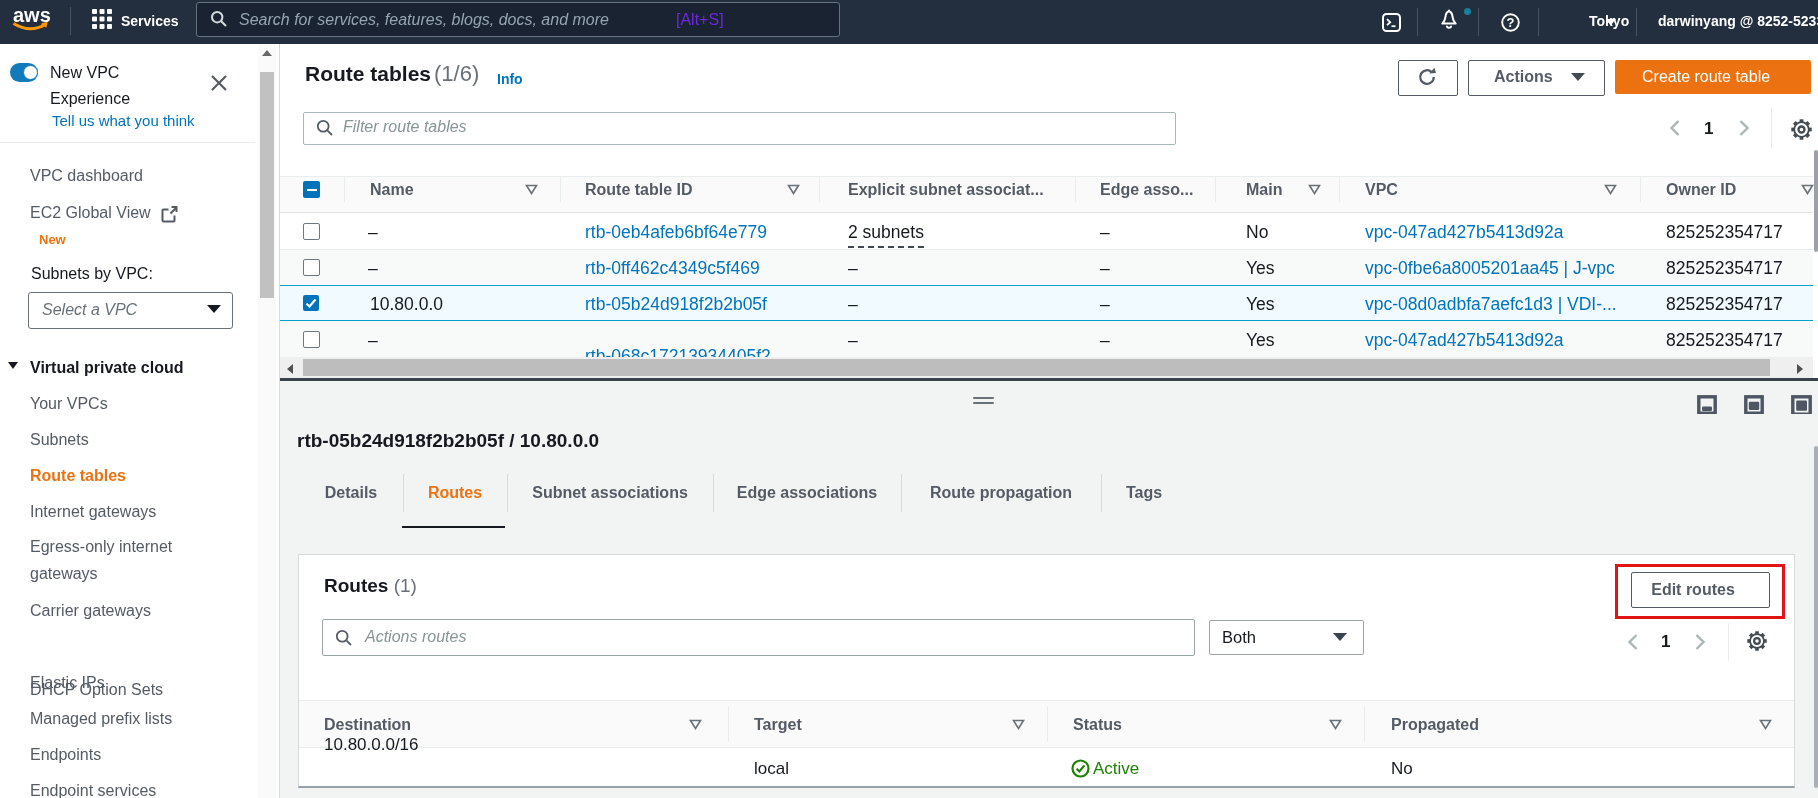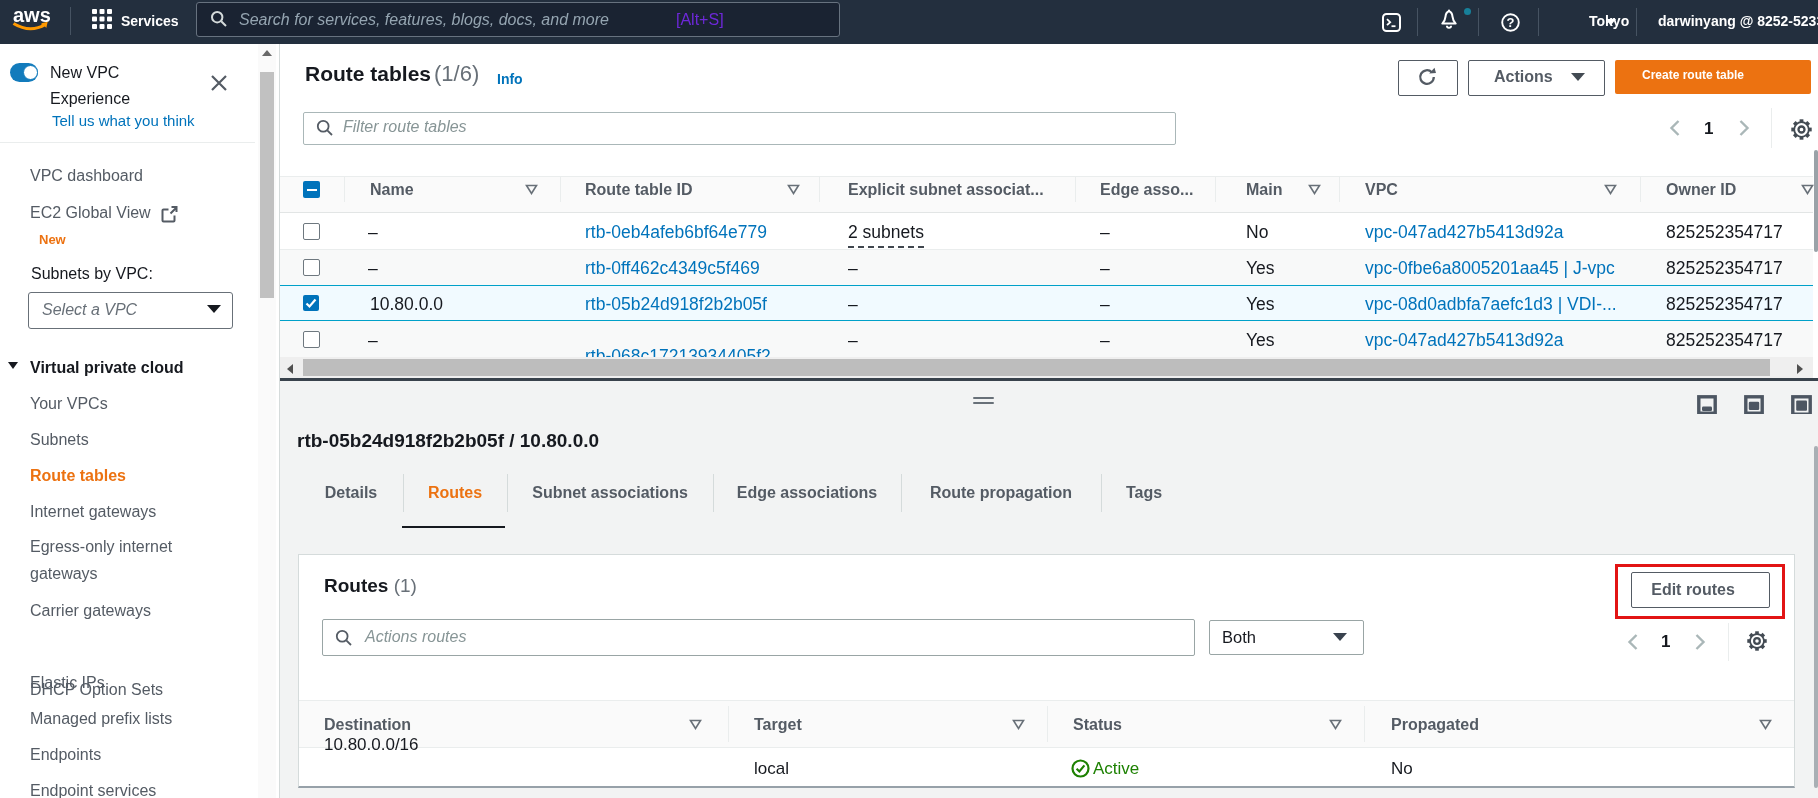--- a/index.html
+++ b/index.html
@@ -120,21 +120,21 @@
 
 <div class="a" style="left:1398px;top:60px;width:58px;height:34px;border:1px solid #545b64;border-radius:2px;background:#fff;"></div>
 <svg class="a" style="left:1417px;top:67px;" width="20" height="20" viewBox="0 0 20 20">
   <path d="M16.8 10 a6.8 6.8 0 1 1 -2 -4.8" fill="none" stroke="#545b64" stroke-width="2.3"></path>
   <path d="M12.2 6.6 L19 5.9 L17.5 0.8 Z" fill="#545b64"></path>
 </svg>
 <div class="a" style="left:1468px;top:60px;width:135px;height:34px;border:1px solid #545b64;border-radius:2px;background:#fff;"></div>
 <div class="a" style="left:1494px;top:68px;font-size:16px;font-weight:bold;color:#545b64;">Actions</div>
 <div class="a" style="left:1571px;top:73px;width:0;height:0;border-left:7px solid transparent;border-right:7px solid transparent;border-top:8.5px solid #434b53;"></div>
 <div class="a" style="left:1615px;top:60px;width:196px;height:34px;border-radius:2px;background:#ec7211;"></div>
-<div class="a" style="left:1642px;top:68px;font-size:12px;font-weight:bold;color:#fff;">Create route table</div>
+<div class="a" style="left:1642px;top:68px;font-size:16px;font-weight:normal;color:#fff;">Create route table</div>
 
 <div class="a" style="left:303px;top:112px;width:871px;height:31px;border:1px solid #aab7b8;border-radius:2px;background:#fff;"></div>
 <svg class="a" style="left:316px;top:119px;" width="18" height="18" viewBox="0 0 18 18">
   <circle cx="7.2" cy="7.2" r="5.4" fill="none" stroke="#545b64" stroke-width="1.8"></circle>
   <line x1="11.3" y1="11.3" x2="16" y2="16" stroke="#545b64" stroke-width="1.8"></line>
 </svg>
 <div class="a" style="left:343px;top:118px;font-size:16px;font-style:italic;color:#879596;">Filter route tables</div>
 
 <svg class="a" style="left:1668px;top:119px;" width="13" height="18" viewBox="0 0 13 18">
   <path d="M10.5 2 L3.5 9 L10.5 16" fill="none" stroke="#aab7b8" stroke-width="2.4"></path>

